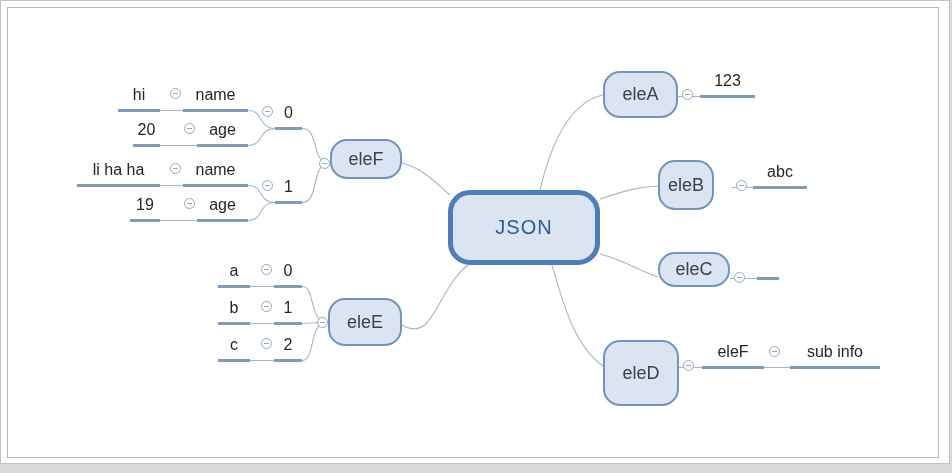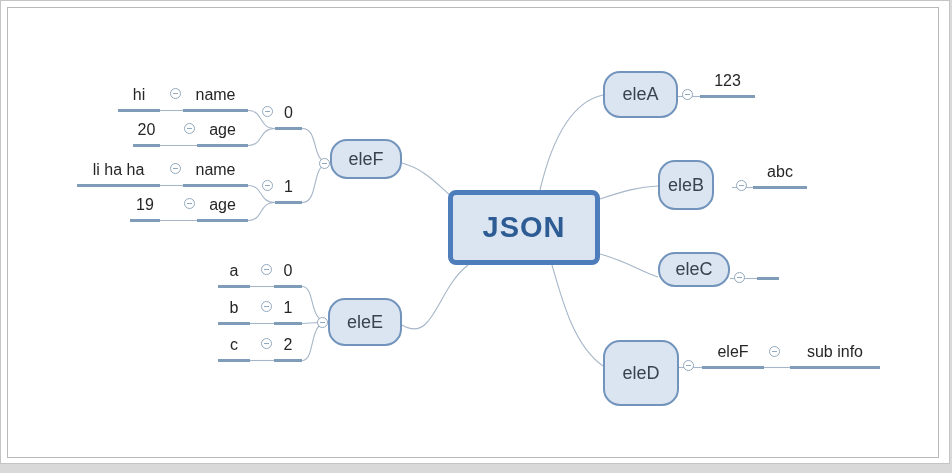--- a/index.html
+++ b/index.html
@@ -37,22 +37,22 @@
     font-size:18px;
     color:var(--node-text,#39434f);
     box-sizing:border-box;
     cursor:default;
   }
   .root-node{
     position:absolute;
     display:flex;align-items:center;justify-content:center;
     background:var(--root-fill,#dbe5f1);
     border:5px solid var(--root-border,#4d7dba);
-    border-radius:8px;
-    font-size:29px;font-weight:bold;letter-spacing:1px;
+    border-radius:22px;
+    font-size:20px;font-weight:normal;letter-spacing:1px;
     color:var(--root-text,#2d5b93);
     box-sizing:border-box;
     cursor:default;
   }
   .leaf-node{
     position:absolute;
     display:flex;align-items:flex-end;justify-content:center;
     border-bottom:3px solid var(--line-bar,#7f9db9);
     box-sizing:border-box;
     font-size:16px;line-height:16px;

